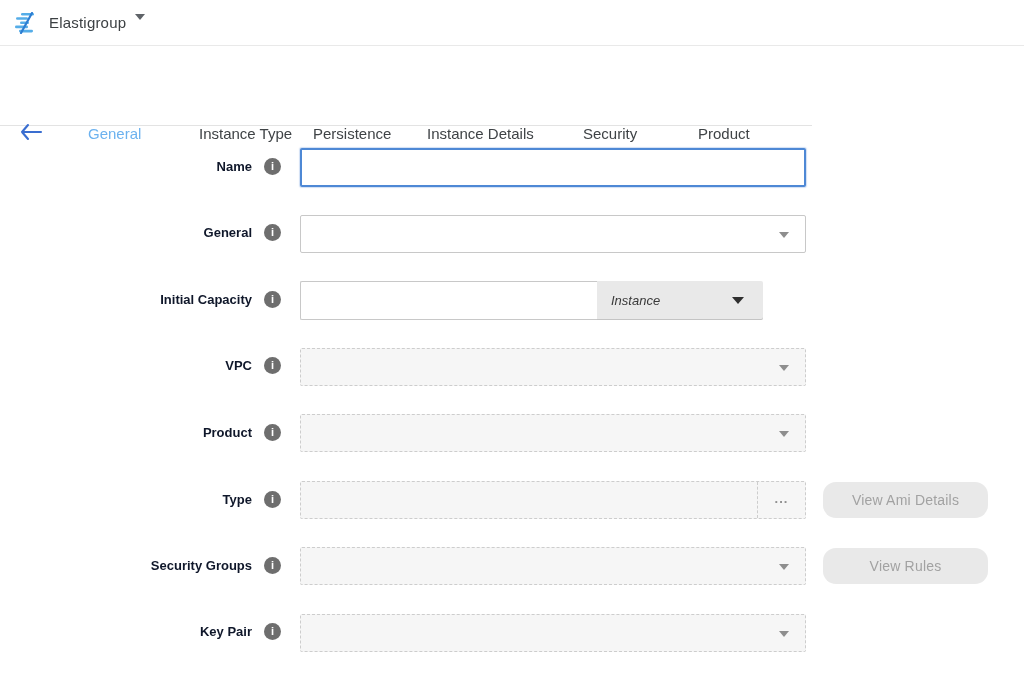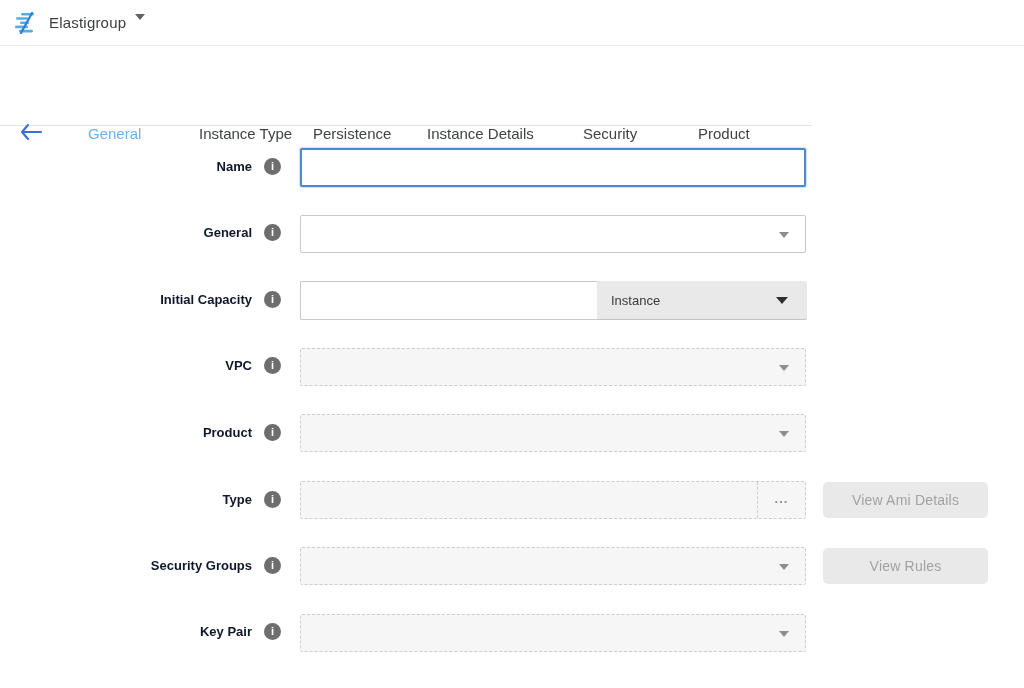--- a/index.html
+++ b/index.html
@@ -33,30 +33,30 @@
     border:1px solid #c8c8c8;border-radius:2px;background:#fff;outline:none;
     font-size:14px;padding:0 10px;font-family:inherit;color:#333;}
   .text-input.focused{border:2px solid #4e88d5;box-shadow:0 0 1px 1px rgba(100,150,220,.30);}
   .select{position:absolute;left:300px;width:506px;height:38px;box-sizing:border-box;
     border:1px solid #c8c8c8;border-radius:2px;background:#fff;cursor:pointer;}
   .select .caret{position:absolute;right:16px;top:16px;}
   .select.dashed{border:1px dashed #cdcdcd;background:#f6f6f6;cursor:default;}
   .cap-input{position:absolute;left:300px;top:281px;width:297px;height:39px;box-sizing:border-box;
     border:1px solid #c8c8c8;border-right:none;border-radius:2px 0 0 2px;background:#fff;outline:none;
     font-size:14px;padding:0 10px;font-family:inherit;color:#333;}
-  .unit-select{position:absolute;left:597px;top:281px;width:210px;height:39px;box-sizing:border-box;
-    background:#e9e9e9;box-shadow:inset 0 -1px 0 #c4c4c4;border-radius:0 2px 2px 0;cursor:pointer;}
+  .unit-select{position:absolute;left:597px;top:281px;width:166px;height:39px;box-sizing:border-box;
+    background:#e9e9e9;box-shadow:inset 0 -1px 0 #c4c4c4;border-radius:0 2px 2px 0;cursor:pointer;font-style:italic;}
   .unit-select .unit-label{position:absolute;left:14px;top:12px;font-size:13px;color:#3a3a3a;}
   .unit-select .caret{position:absolute;right:19px;top:16px;
     border-left-width:6px;border-right-width:6px;border-top:7px solid #2f2f2f;}
   .ellipsis{position:absolute;right:0;top:0;width:48px;height:100%;box-sizing:border-box;
     border-left:1px dashed #cdcdcd;color:#8f8f8f;font-size:13px;font-weight:bold;
     text-align:center;line-height:34px;letter-spacing:1px;cursor:pointer;}
   .gbtn{position:absolute;left:823px;width:165px;height:36px;border:none;
-    background:#e9e9e9;border-radius:5px;color:#a2a2a2;font-size:14px;
+    background:#e9e9e9;border-radius:13px;color:#a2a2a2;font-size:14px;
     font-family:inherit;cursor:pointer;text-align:center;letter-spacing:.2px;}
 </style>
 </head>
 <body>
 
 <div class="topbar">
   <span class="logo">
     <svg width="26" height="22" viewBox="0 0 26 22">
       <rect x="7" y="1" width="13" height="2.6" rx="1.3" fill="#55ade8"></rect>
       <rect x="2" y="5.2" width="12" height="2.6" rx="1.3" fill="#55ade8"></rect>

